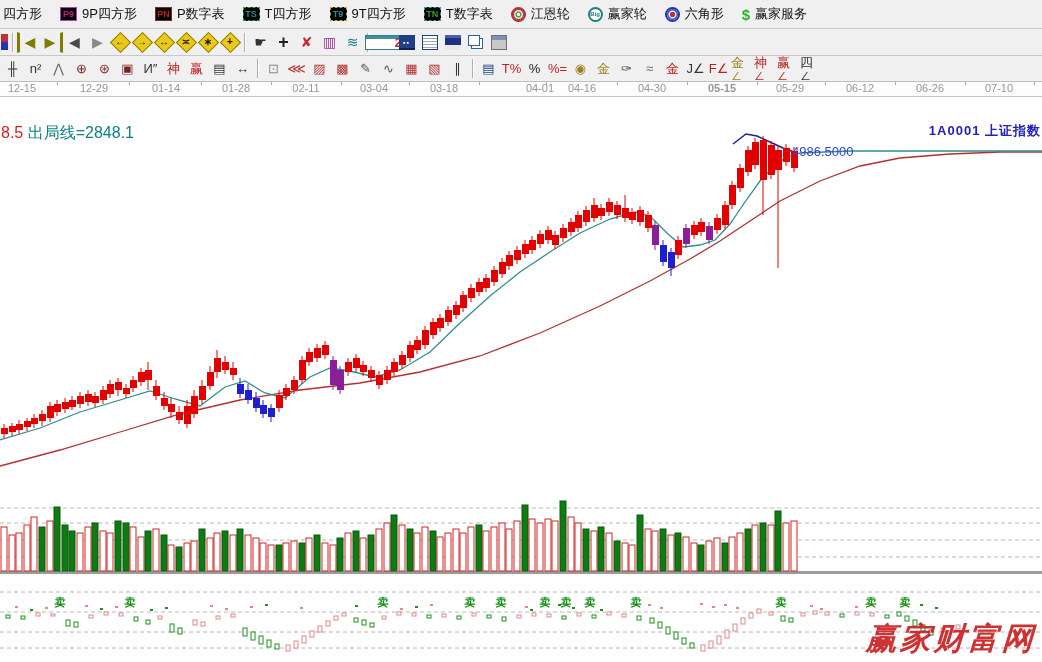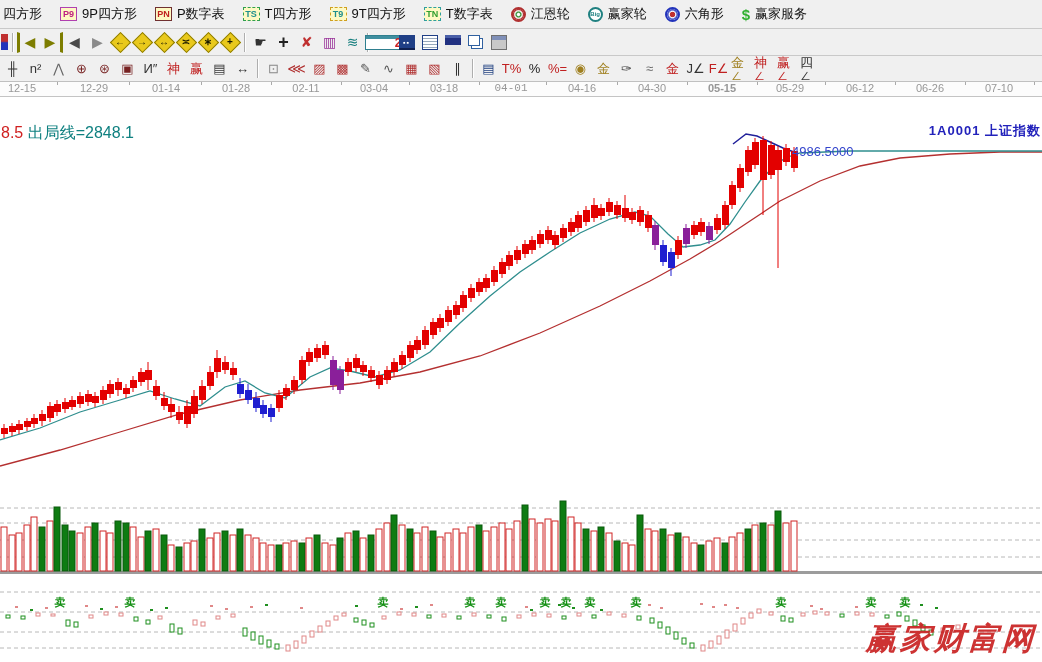--- a/index.html
+++ b/index.html
@@ -6,21 +6,21 @@
     font-family:"Liberation Sans",sans-serif;}
   #app{position:relative;width:1042px;height:662px;}
   
   .bar{position:relative;z-index:3;background:#f0f0f0;display:flex;align-items:center;box-sizing:border-box;}
   #menu-bar{height:28px;border-bottom:1px solid #dcdcdc;font-size:13px;color:#111;}
   .menu-item{padding:3px 11px;cursor:default;}
   #shape-bar{height:29px;border-bottom:1px solid #c9c9c9;font-size:13px;color:#111;}
   .shape-btn{display:flex;align-items:center;gap:5px;padding:0 9px;height:100%;cursor:default;}
   .shape-btn:first-child{margin-left:-6px;}
   .badge{display:inline-flex;align-items:center;justify-content:center;width:17px;height:14px;
-    font-size:9px;font-weight:bold;background:#fef9c3;box-sizing:border-box;}
+    font-size:9px;font-weight:bold;background:#000000;box-sizing:border-box;}
   .wheel{display:inline-block;width:15px;height:15px;border-radius:50%;box-sizing:border-box;}
   .wheel-target{border:2px solid #b03030;background:radial-gradient(circle,#fff 15%,#2e8b2e 30%,#fff 48%,#b03030 65%,#fff 80%);}
   .wheel-big{border:2px solid #1f8080;color:#1f8080;font-size:6px;font-weight:bold;
     display:inline-flex;align-items:center;justify-content:center;background:#fff;}
   .wheel-hex{border:2px solid #2233bb;background:radial-gradient(circle,#c03030 30%,#fff 40%,#2233bb 62%,#fff 75%);}
   .dollar{color:#2faf2f;font-weight:bold;font-size:15px;}
   #nav-bar{height:27px;border-bottom:1px solid #c9c9c9;padding-left:1px;}
   #draw-bar{height:26px;border-bottom:1px solid #c0c0c0;padding-left:1px;}
   .tool{width:23px;height:21px;display:inline-flex;align-items:center;justify-content:center;
     font-size:14px;line-height:1;cursor:default;border:1px solid transparent;box-sizing:border-box;}
@@ -205,21 +205,21 @@
       <span class="date-tick" style="left: 166px;">01-14</span>
       <span class="tickmark" style="left: 201px;"></span>
       <span class="date-tick" style="left: 236px;">01-28</span>
       <span class="tickmark" style="left: 271px;"></span>
       <span class="date-tick" style="left: 306px;">02-11</span>
       <span class="tickmark" style="left: 341px;"></span>
       <span class="date-tick" style="left: 374px;">03-04</span>
       <span class="tickmark" style="left: 409px;"></span>
       <span class="date-tick" style="left: 444px;">03-18</span>
       <span class="tickmark" style="left: 479px;"></span>
-      <span class="date-tick" style="left: 511px; font-family: Liberation Mono, monospace;">04-01</span>
+      <span class="date-tick" style="left: 540px;">04-01</span>
       <span class="tickmark" style="left: 546px;"></span>
       <span class="date-tick" style="left: 582px;">04-16</span>
       <span class="tickmark" style="left: 617px;"></span>
       <span class="date-tick" style="left: 652px;">04-30</span>
       <span class="tickmark" style="left: 687px;"></span>
       <span class="date-tick" style="left: 722px; font-weight: bold;">05-15</span>
       <span class="tickmark" style="left: 757px;"></span>
       <span class="date-tick" style="left: 790px;">05-29</span>
       <span class="tickmark" style="left: 825px;"></span>
       <span class="date-tick" style="left: 860px;">06-12</span>

